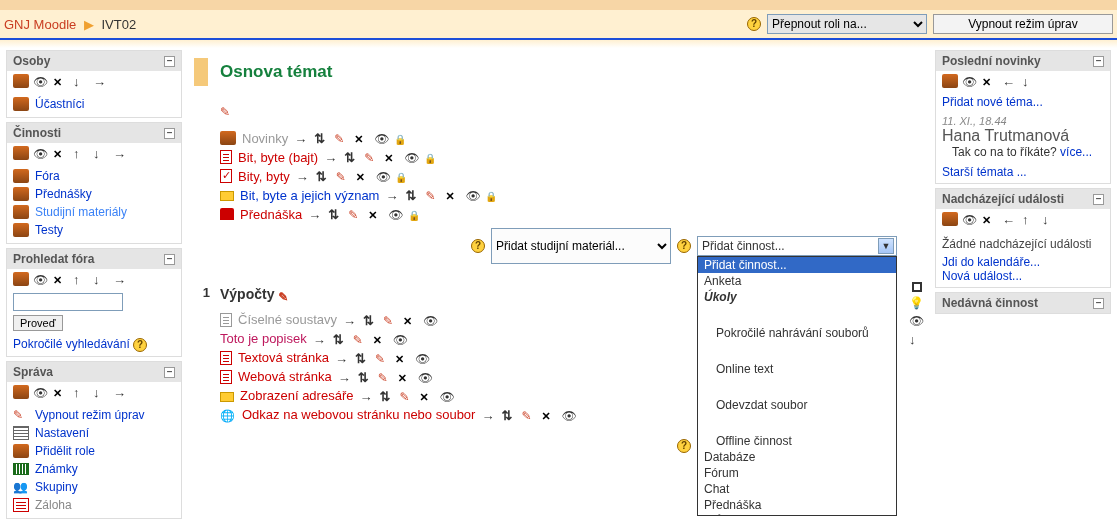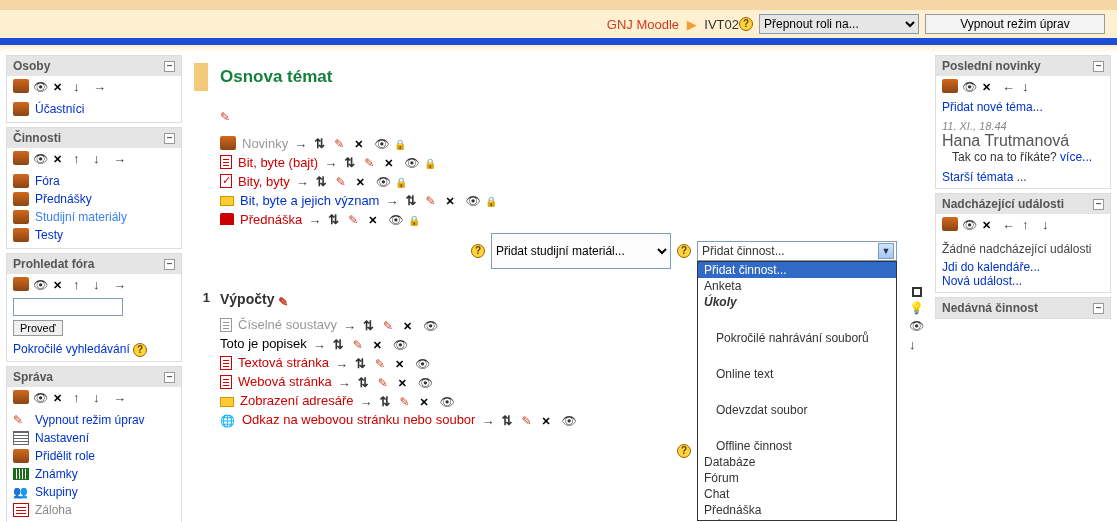--- a/index.html
+++ b/index.html
@@ -1,20 +1,20 @@
 <!DOCTYPE html>
 <html><head>
 <meta charset="utf-8">
 <style>
 * { box-sizing: border-box; margin: 0; padding: 0; }
 body { font-family: Arial, Helvetica, sans-serif; font-size: 12px; background: #fff; color: #333; }
 a { color: #0033cc; text-decoration: none; }
 
 .header-top { height: 10px; background: #f0ad4e; opacity: 0.5; }
-.navbar { display: flex; align-items: center; justify-content: flex-end; padding: 4px 12px; background: #fff0d1; border-bottom: 7px solid #1d4ed8; }
+.navbar { display: flex; align-items: center; justify-content: space-between; padding: 4px 4px; background: #fff0d1; border-bottom: 2px solid #1d4ed8; }
 .breadcrumb { font-size: 13px; }
 .breadcrumb .site { color: #c93c20; }
 .breadcrumb .sep { color: #f0a030; margin: 0 4px; }
 .breadcrumb .course { color: #333; }
 .nav-right { display: flex; align-items: center; gap: 6px; }
 .nav-right select { font-size: 12px; background: #e6e6e6; border: 1px solid #7f9db9; height: 20px; width: 160px; }
 .nav-right button { font-size: 12px; padding: 1px 12px; background: #f3f3f3; border: 1px solid #999; width: 180px; height: 20px; }
 .help-icon { display: inline-block; width: 14px; height: 14px; border-radius: 50%; background: #ffd23f; border: 1px solid #996600; color: #664400; font-size: 10px; font-weight: bold; text-align: center; line-height: 12px; }
 
 .subhead { height: 8px; background: linear-gradient(#fff0d1, #fff); }
@@ -364,21 +364,21 @@
         <span class="ic i-right"></span>
         <span class="ic i-move"></span>
         <span class="ic i-edit"></span>
         <span class="ic i-x"></span>
         <span class="ic i-eye"></span>
 
       </span>
             </div>
           </div>
       <div class="activity">
-        <span style="color:#000000;">Toto je popisek</span>
+        <span style="color:#be185d;">Toto je popisek</span>
         <span class="ctrls">
           <span class="ic i-right"></span>
           <span class="ic i-move"></span>
           <span class="ic i-edit"></span>
           <span class="ic i-x"></span>
           <span class="ic i-eye"></span>
         </span>
       </div>
       <div id="topic1b-list">
             <div class="activity">

